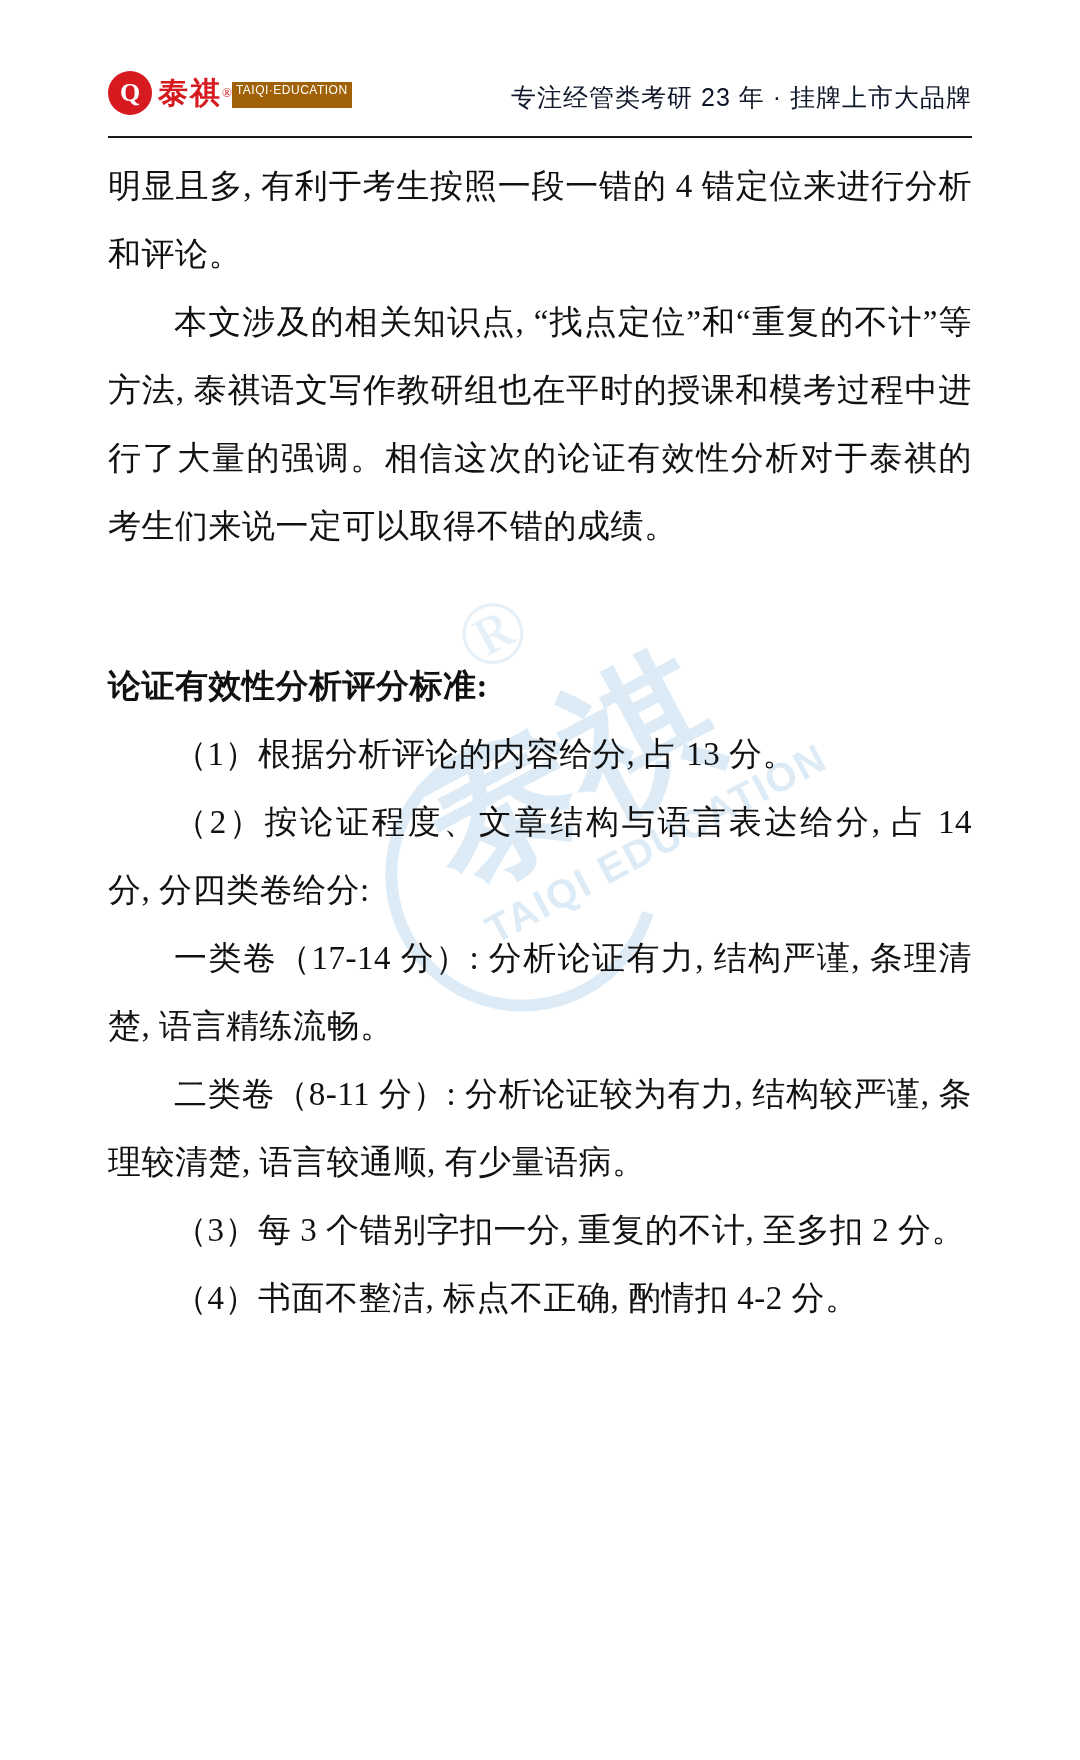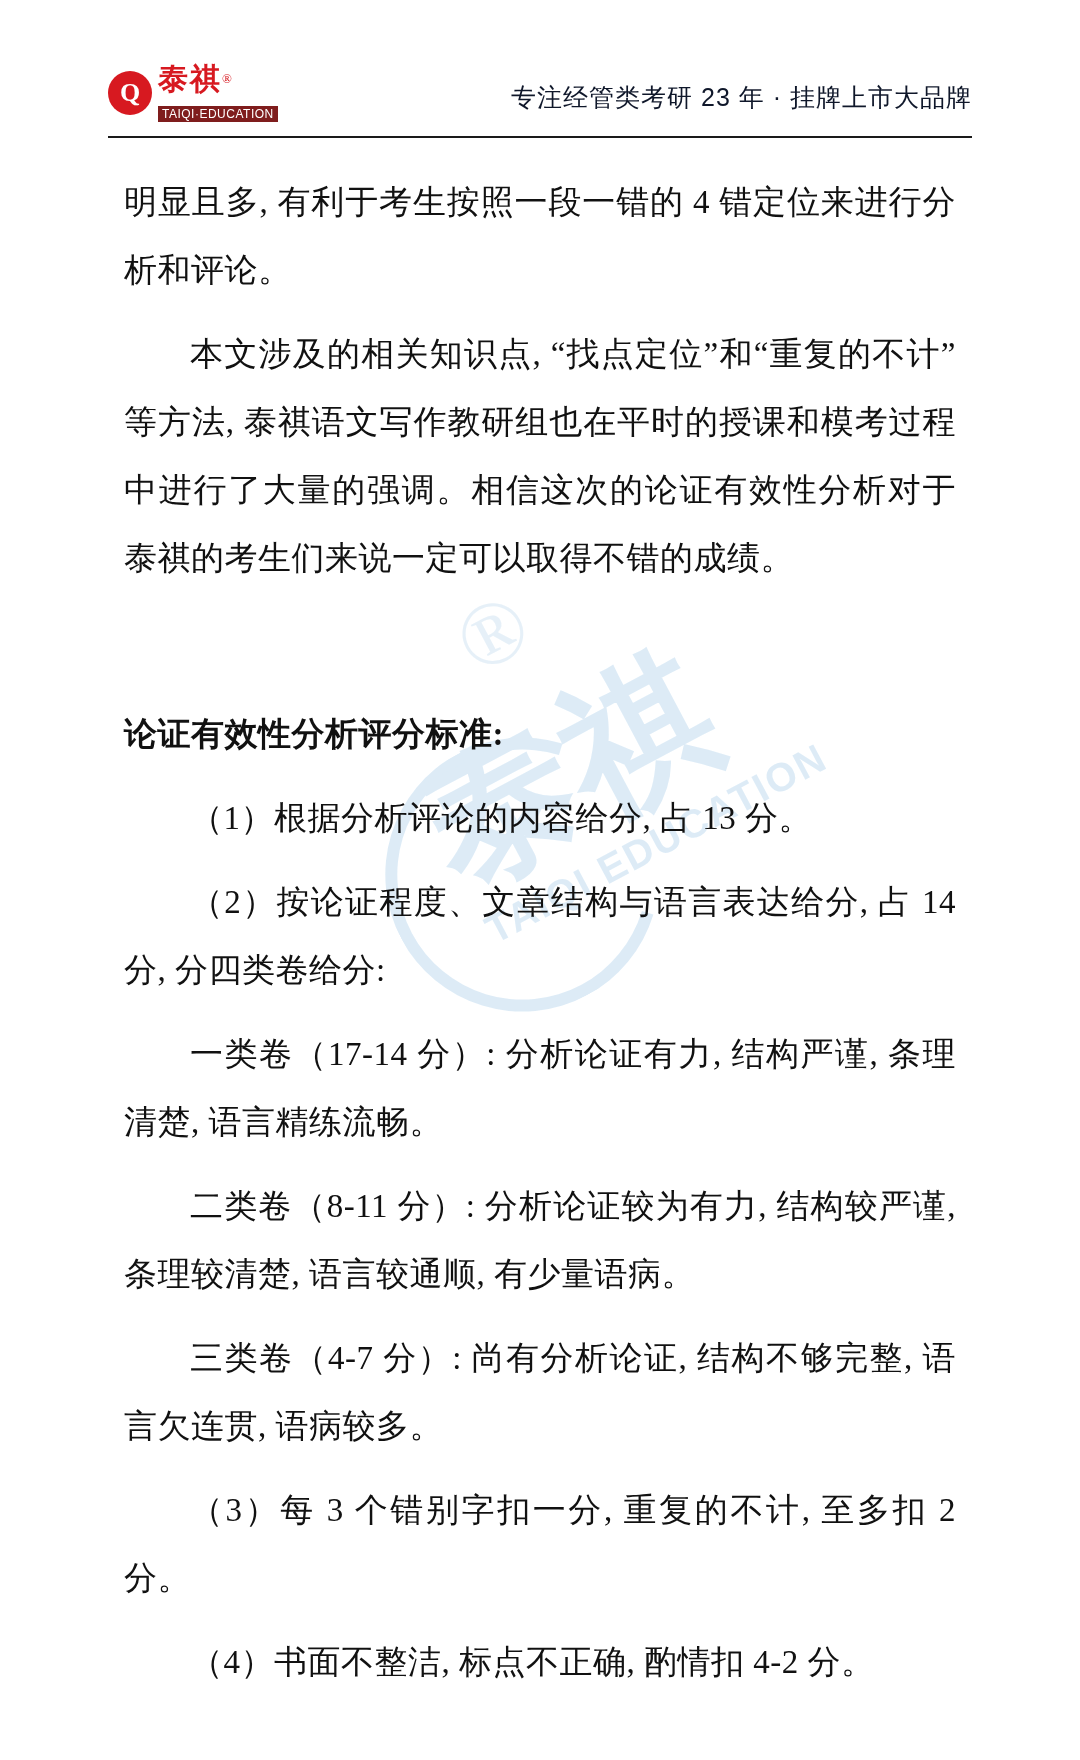--- a/index.html
+++ b/index.html
@@ -51,42 +51,42 @@
     display: flex;
     align-items: center;
     justify-content: center;
     font-size: 26px;
     font-weight: bold;
     font-family: "Liberation Serif", serif;
     line-height: 1;
   }
   .logo-text {
     display: flex;
-    flex-direction: column;
+    flex-direction: row;
     line-height: 1;
     justify-content: flex-end;
   }
   .logo-cn {
     font-size: 30px;
     font-weight: bold;
     color: #d71920;
     letter-spacing: 2px;
     font-family: "Liberation Sans", sans-serif;
   }
   .logo-reg {
     font-size: 13px;
     color: #d71920;
     vertical-align: super;
   }
   .logo-en {
-    margin-top: 12px;
+    margin-top: 4px;
     font-size: 12px;
     letter-spacing: 0.5px;
     color: #ffffff;
-    background: #7f1d1d;
+    background: #a16207;
     padding: 2px 4px;
     font-family: "Liberation Sans", sans-serif;
     text-align: center;
   }
   .header-slogan {
     font-size: 25px;
     color: #0f172a;
     letter-spacing: 1px;
     font-family: "Liberation Sans", "DejaVu Sans", sans-serif;
     white-space: nowrap;
@@ -145,21 +145,21 @@
   }
 
   
   .content {
     position: absolute;
     left: 108px;
     top: 152px;
     width: 864px;
   }
   p {
-    margin: 16px;
+    margin: 0;
     font-size: 33px;
     line-height: 68px;
     letter-spacing: 0.5px;
     color: #111111;
     text-align: justify;
     position: relative;
     z-index: 2;
   }
   p.indent {
     text-indent: 66px;
@@ -199,18 +199,17 @@
 
   <div class="content">
     <p>明显且多, 有利于考生按照一段一错的 4 错定位来进行分析和评论。</p>
     <p class="indent">本文涉及的相关知识点, “找点定位”和“重复的不计”等方法, 泰祺语文写作教研组也在平时的授课和模考过程中进行了大量的强调。相信这次的论证有效性分析对于泰祺的考生们来说一定可以取得不错的成绩。</p>
     <div class="gap-block"></div>
     <p class="heading">论证有效性分析评分标准:</p>
     <p class="indent">（1）根据分析评论的内容给分, 占 13 分。</p>
     <p class="indent">（2）按论证程度、文章结构与语言表达给分, 占 14 分, 分四类卷给分:</p>
     <p class="indent">一类卷（17-14 分）: 分析论证有力, 结构严谨, 条理清楚, 语言精练流畅。</p>
     <p class="indent">二类卷（8-11 分）: 分析论证较为有力, 结构较严谨, 条理较清楚, 语言较通顺, 有少量语病。</p>
-    <p class="indent">三类卷（4-7 分）: 尚有分析论证,  结构不够完整, 语言欠连贯, 语病较多。</p>
     <p class="indent">（3）每 3 个错别字扣一分, 重复的不计, 至多扣 2 分。</p>
     <p class="indent">（4）书面不整洁, 标点不正确, 酌情扣 4-2 分。</p>
   </div>
 
 </div>
 
 </body></html>

